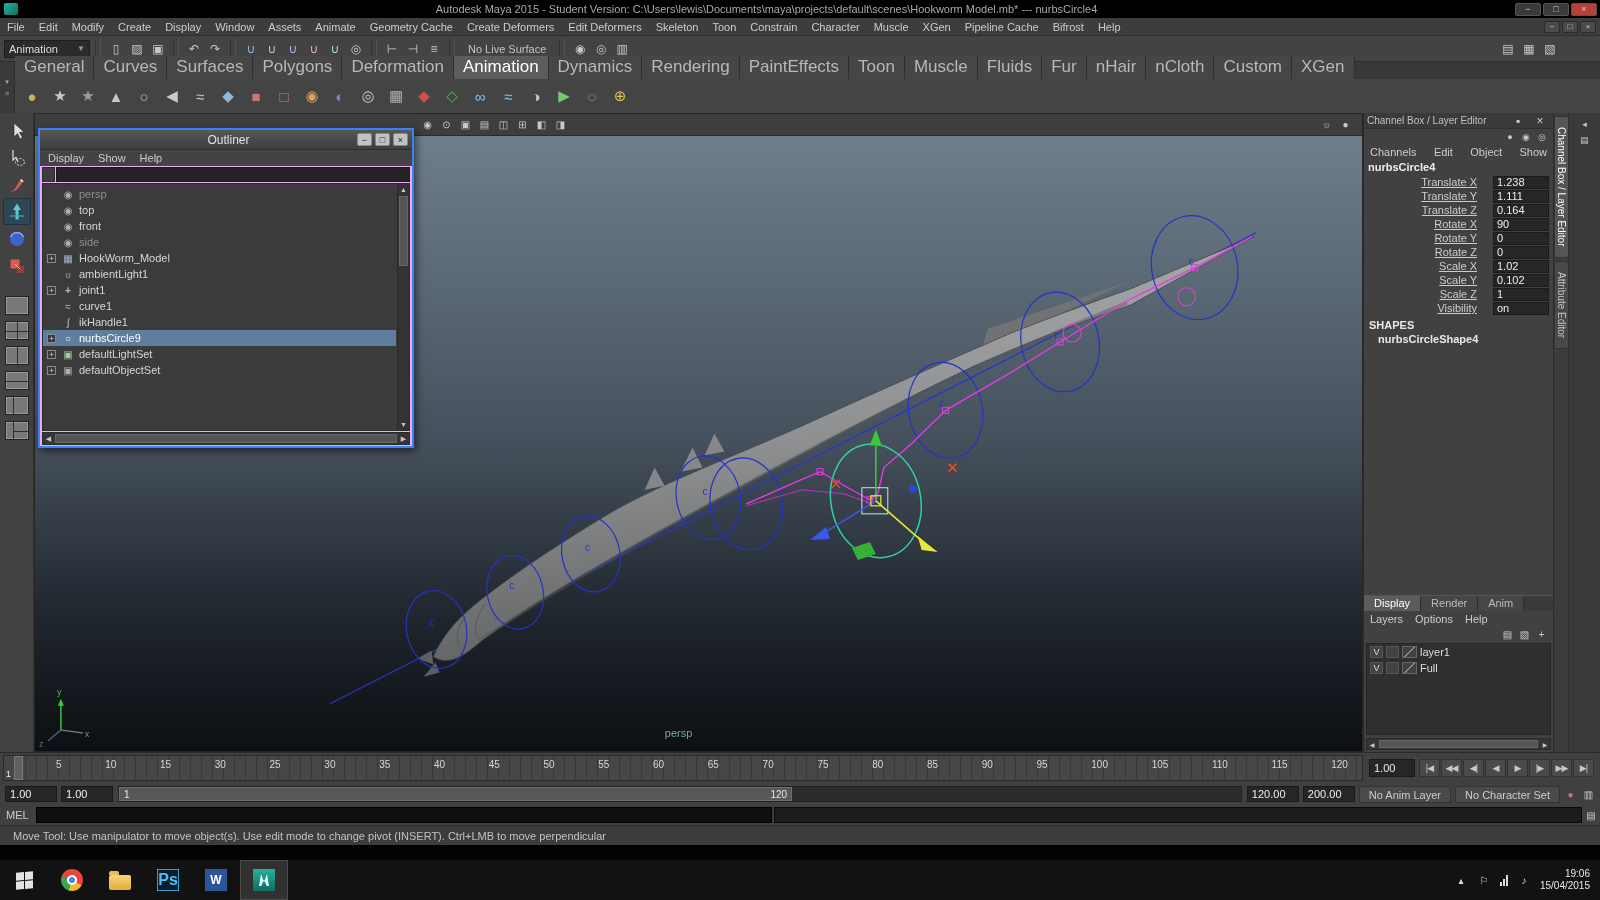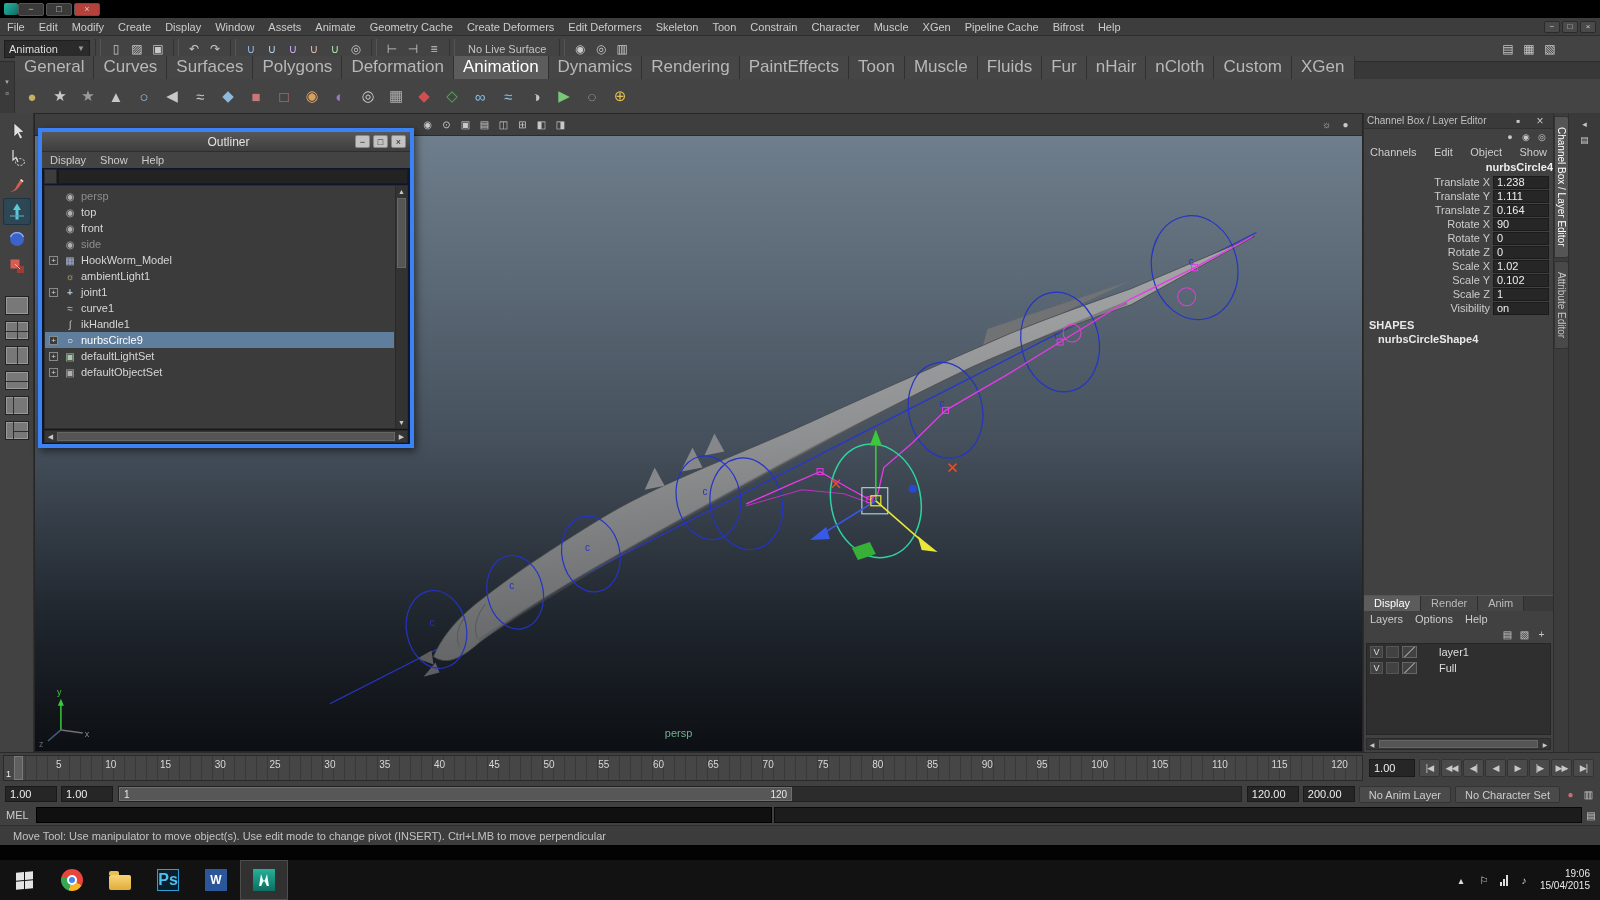--- a/index.html
+++ b/index.html
@@ -62,41 +62,41 @@
 .vp-toolbar .ic{width:17px;height:17px;font-size:10px;}
 .vp-canvas{flex:1;position:relative;min-height:0;}
 .vp-canvas svg{position:absolute;inset:0;width:100%;height:100%;display:block;}
 
 
 .channelbox{width:190px;background:#414141;border-left:1px solid #2c2c2c;display:flex;flex-direction:column;flex:0 0 auto;font-size:11px;}
 .cb-header{height:16px;background:#3a3a3a;display:flex;align-items:center;padding:0 3px;font-size:10px;color:#c0c0c0;border-bottom:1px solid #303030;}
 .cb-header .txt{flex:1;white-space:nowrap;overflow:hidden;}
 .cb-speed{height:15px;display:flex;justify-content:flex-end;gap:2px;padding-right:4px;align-items:center;}
 .cb-menus{height:15px;display:flex;gap:0;padding:0 6px;justify-content:space-between;align-items:center;color:#ccc;}
-.cb-object{font-weight:bold;color:#eee;padding:2px 0 2px 4px;text-align:right;}
+.cb-object{font-weight:bold;color:#eee;padding:2px 0 2px 4px;}
 .chrow{display:flex;align-items:center;height:14px;padding-right:4px;}
-.chlabel{flex:1;text-align:right;padding-right:3px;color:#ccc;white-space:nowrap;}
+.chlabel{flex:1;text-align:right;padding-right:16px;color:#ccc;white-space:nowrap;text-decoration:underline;}
 .chval{width:56px;height:13px;background:#262626;border:1px solid #1b1b1b;color:#eee;padding:0 3px;line-height:11px;overflow:hidden;}
 .cb-shapes{font-weight:bold;color:#e8e8e8;padding:4px 0 1px 5px;}
 .cb-shapename{font-weight:bold;color:#e8e8e8;padding:1px 0 1px 14px;}
 .cb-empty{flex:1;}
 
 
 .le-tabs{display:flex;height:16px;border-top:1px solid #555;background:#3a3a3a;}
 .le-tab{padding:1px 10px;background:#464646;border-right:1px solid #2e2e2e;color:#bbb;}
 .le-tab.active{background:#5c5c5c;color:#fff;}
 .le-menus{height:15px;display:flex;gap:12px;padding-left:6px;align-items:center;color:#ccc;}
 .le-icons{height:16px;display:flex;justify-content:flex-end;gap:2px;padding-right:4px;align-items:center;}
 .le-icons .ic{width:15px;height:14px;font-size:10px;}
 .le-list{height:92px;background:#2f2f2f;border:1px solid #262626;margin:1px 2px;overflow:hidden;}
 .lerow{display:flex;align-items:center;height:16px;gap:3px;padding-left:3px;}
 .le-v{width:13px;height:12px;background:#424242;border:1px solid #555;color:#ddd;font-size:9px;display:flex;align-items:center;justify-content:center;}
 .le-box{width:13px;height:12px;background:#424242;border:1px solid #555;}
 .le-swatch{width:15px;height:12px;background:#424242;border:1px solid #666;background-image:linear-gradient(135deg,transparent 45%,#888 45%,#888 55%,transparent 55%);}
-.le-name{color:#ddd;margin-left:19px;}
+.le-name{color:#ddd;}
 .le-hscroll{height:12px;margin:2px;background:#353535;border:1px solid #2a2a2a;display:flex;align-items:center;}
 .le-hscroll .thumb{flex:1;height:8px;background:#555;margin:0 2px;border:1px solid #666;}
 .le-hscroll .ic{width:10px;height:10px;font-size:6px;}
 
 
 .vstrip{width:15px;background:#3c3c3c;border-left:1px solid #2d2d2d;display:flex;flex-direction:column;align-items:center;flex:0 0 auto;}
 .vtab{writing-mode:vertical-rl;font-size:10px;color:#c4c4c4;background:#494949;border:1px solid #333;padding:10px 1px;margin-top:3px;border-radius:0 3px 3px 0;white-space:nowrap;}
 .vtab.active{background:#555;color:#fff;}
 .right-edge{width:32px;background:#3a3a3a;border-left:1px solid #2f2f2f;flex:0 0 auto;display:flex;flex-direction:column;align-items:center;padding-top:4px;gap:2px;}
 .right-edge .ic{width:14px;height:14px;font-size:9px;}
@@ -142,21 +142,21 @@
 .word-icon{width:22px;height:22px;background:#2b579a;color:#fff;font-size:12px;font-weight:bold;display:flex;align-items:center;justify-content:center;}
 .maya-icon{width:22px;height:22px;background:linear-gradient(#27b09a,#0d6e60);position:relative;}
 .maya-icon::after{content:"";position:absolute;inset:5px 6px;background:#eafff8;clip-path:polygon(0 100%,20% 0,50% 70%,80% 0,100% 100%,78% 100%,50% 45%,22% 100%);}
 .tray{margin-left:auto;display:flex;align-items:center;gap:9px;padding-right:10px;}
 .tray .ic{width:14px;height:14px;font-size:10px;color:#ddd;}
 .net{display:flex;align-items:flex-end;gap:1px;height:12px;}
 .net span{width:2px;background:#ddd;}
 .clock{text-align:right;font-size:10px;color:#eaeaea;line-height:1.25;}
 
 
-.outliner{position:absolute;left:38px;top:128px;width:376px;height:320px;background:#0f172a;border:4px solid #3b82f6;box-shadow:2px 3px 8px rgba(0,0,0,.55);display:flex;flex-direction:column;z-index:50;}
+.outliner{position:absolute;left:38px;top:128px;width:376px;height:320px;background:#f0abfc;border:2px solid #3b82f6;box-shadow:2px 3px 8px rgba(0,0,0,.55);display:flex;flex-direction:column;z-index:50;}
 .ol-title{height:20px;background:linear-gradient(#575757,#3e3e3e);display:flex;align-items:center;border-bottom:1px solid #2e2e2e;}
 .ol-title .txt{flex:1;text-align:center;color:#e2e2e2;font-size:12px;}
 .ol-btns{display:flex;gap:3px;padding-right:4px;}
 .ol-btns .ic{width:15px;height:13px;background:#c2c2c2;color:#222;font-size:9px;border:1px solid #888;}
 .ol-menus{height:16px;display:flex;gap:14px;align-items:center;padding-left:8px;background:#434343;color:#ccc;}
 .ol-search{height:15px;display:flex;margin:1px 2px;}
 .ol-filter{width:13px;background:#3d3d3d;border:1px solid #2a2a2a;}
 .ol-input{flex:1;background:#232323;border:1px solid #1a1a1a;margin-left:1px;}
 .ol-list{flex:1;background:#3b3b3b;border:1px solid #2c2c2c;margin:0 2px;position:relative;overflow:hidden;padding-top:2px;}
 .olrow{display:flex;align-items:center;height:16px;padding-left:4px;margin-right:13px;}
@@ -174,20 +174,21 @@
 .ol-hscroll .ic{width:11px;height:11px;font-size:7px;}
 .ol-hthumb{flex:1;height:9px;background:#555;border:1px solid #666;margin:0 1px;}
 </style>
 </head>
 <body>
 
 <div class="screen">
 
   <div class="titlebar">
     <div class="tb-logo"></div>
+    <div class="tb-title">Autodesk Maya 2015 - Student Version: C:\Users\lewis\Documents\maya\projects\default\scenes\Hookworm Model.mb*   ---   nurbsCircle4</div>
     <div class="tb-btns">
         <span class="ic">−</span>
         <span class="ic">□</span>
         <span class="ic">×</span>
       </div>
   </div>
 
   <div class="menubar">
     <div style="display:flex;">
 

